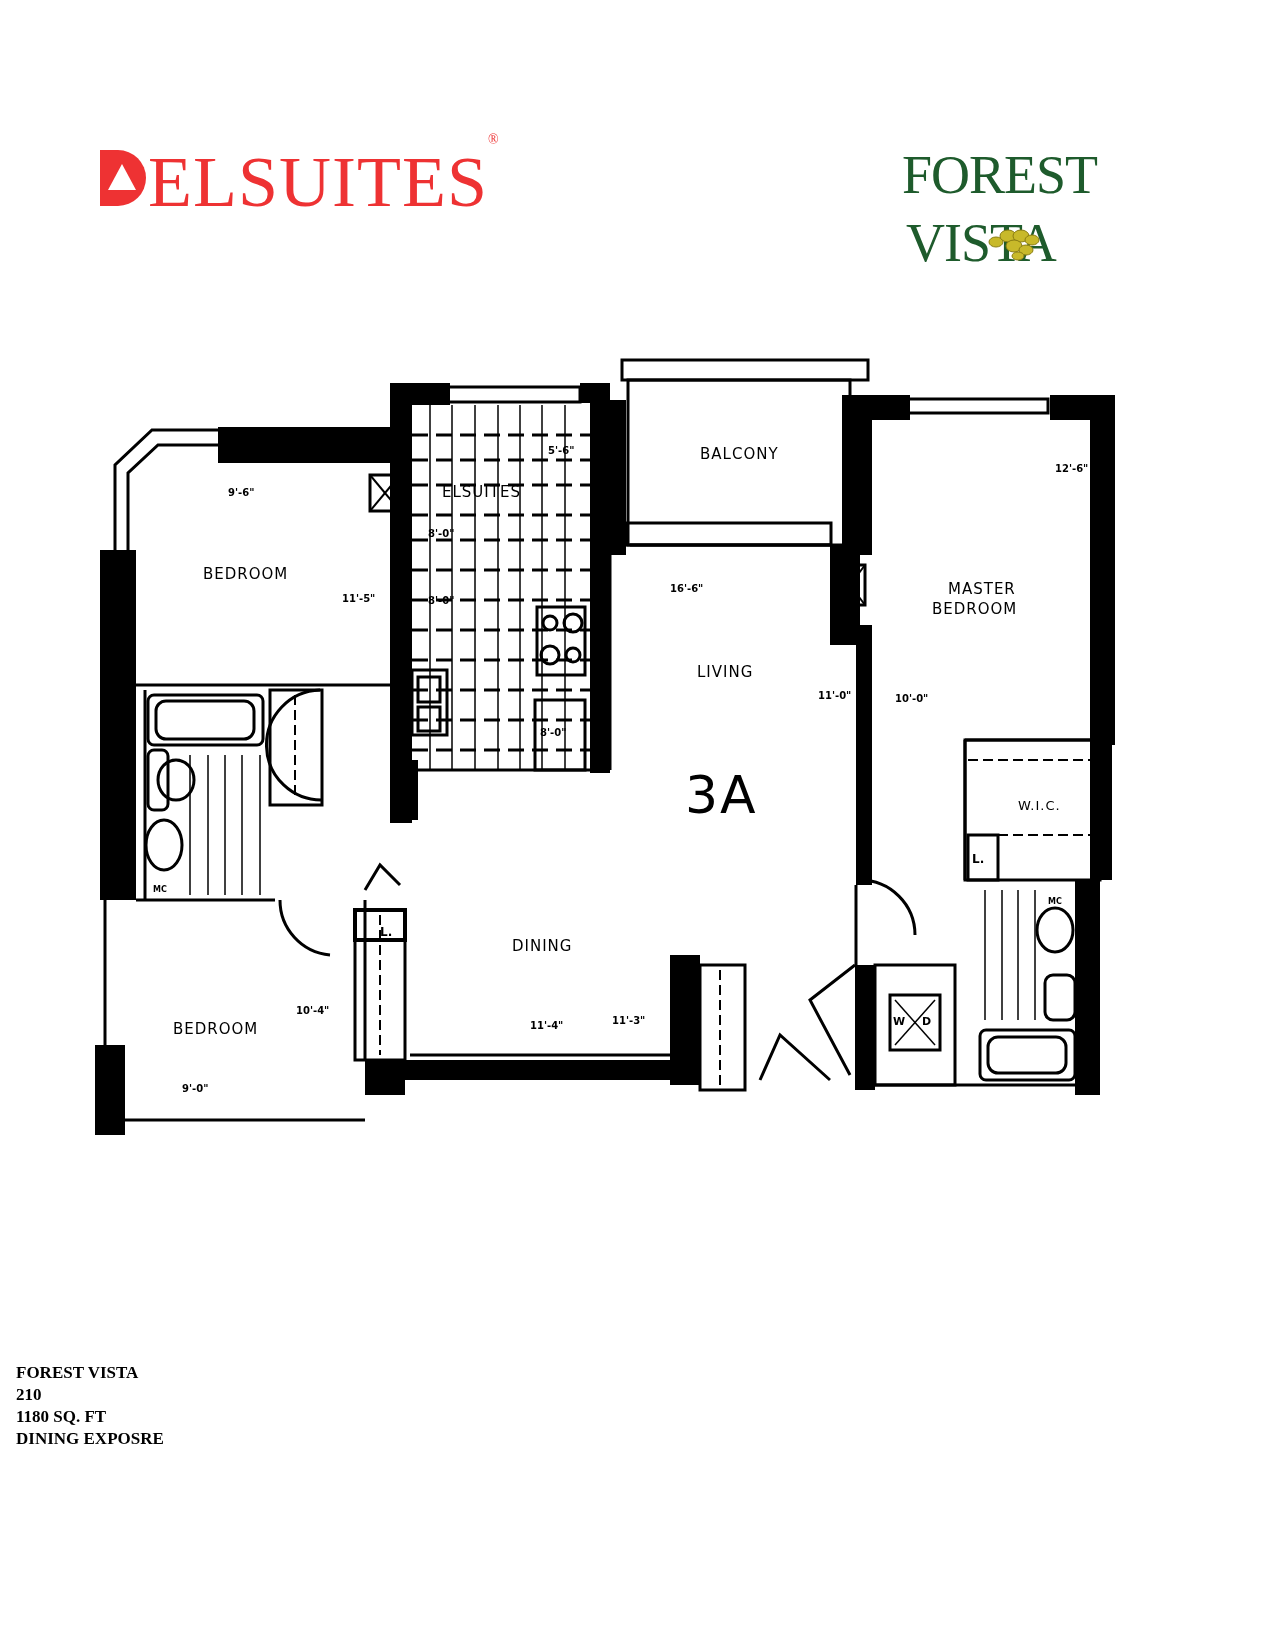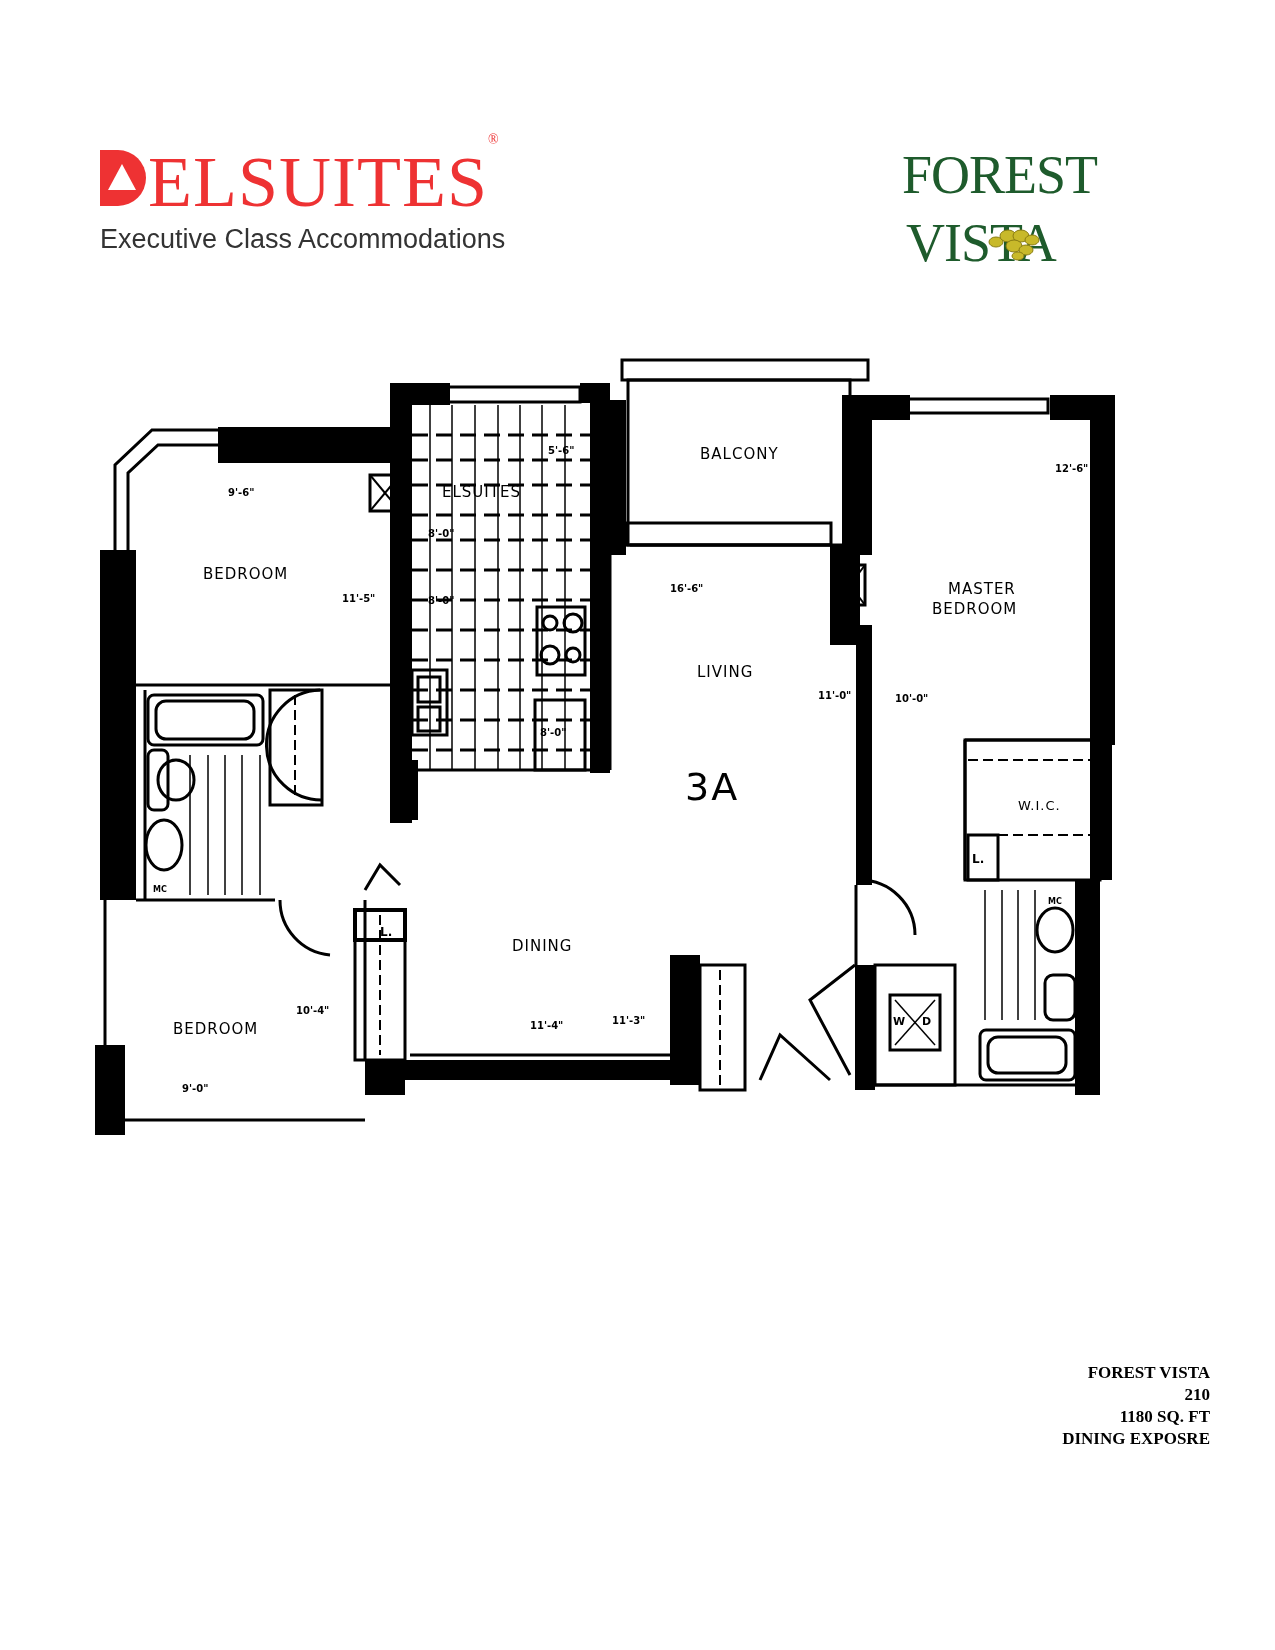--- a/index.html
+++ b/index.html
@@ -15,34 +15,33 @@
   #delsuites-tagline{position:absolute;left:0;top:74px;font-size:27px;color:#333;white-space:nowrap;}
   
   #fv-logo{left:902px;top:152px;width:210px;height:120px;}
   #fv-line1{position:absolute;left:0;top:0;font-family:"Liberation Serif",serif;font-size:54px;color:#1e5b2c;letter-spacing:-1px;line-height:46px;}
   #fv-line2{position:absolute;left:4px;top:42px;font-family:"Liberation Serif",serif;font-size:54px;color:#1e5b2c;letter-spacing:-1px;line-height:50px;margin-top:24px;}
   #fv-grapes{position:absolute;left:84px;top:74px;width:56px;height:36px;}
   
   #floorplan{left:90px;top:355px;width:1040px;height:790px;}
   .lbl{position:absolute;font-family:"DejaVu Sans",sans-serif;font-weight:normal;font-size:15px;color:#000;white-space:nowrap;letter-spacing:1px;}
   .dim{position:absolute;font-family:"DejaVu Sans",sans-serif;font-weight:bold;font-size:10px;color:#000;white-space:nowrap;}
-  #unit-label{position:absolute;font-family:"DejaVu Sans",sans-serif;font-size:38px;color:#000;letter-spacing:2px;}
-  
-  #footer{left:0;top:1362px;width:1210px;text-align:right;font-family:"Liberation Serif",serif;font-weight:bold;font-size:17px;line-height:22px;color:#000;}
+  #unit-label{position:absolute;font-family:"DejaVu Sans",sans-serif;font-size:52px;color:#000;letter-spacing:2px;}
+  
+  #footer{left:16px;top:1362px;width:1210px;text-align:left;font-family:"Liberation Serif",serif;font-weight:bold;font-size:17px;line-height:22px;color:#000;}
 </style>
 </head>
 <body>
 
 <div id="delsuites-logo" class="abs">
   <div id="delsuites-wordmark">
     <div id="delsuites-mark"></div>
     <span id="delsuites-text">ELSUITES</span>
       <span id="delsuites-reg">®</span>
   </div>
-  <div id="delsuites-tagline">Executive Class Accommodations</div>
 </div>
 
 <div id="fv-logo" class="abs">
   <div id="fv-line1">FOREST</div>
   <div id="fv-line2">VISTA</div>
   <svg id="fv-grapes" viewBox="0 0 56 36">
     <g fill="#c8b92a" stroke="#8a7d12" stroke-width="1">
       <ellipse cx="10" cy="16" rx="7" ry="5"></ellipse>
       <ellipse cx="22" cy="10" rx="8" ry="6"></ellipse>
       <ellipse cx="35" cy="10" rx="8" ry="6"></ellipse>

